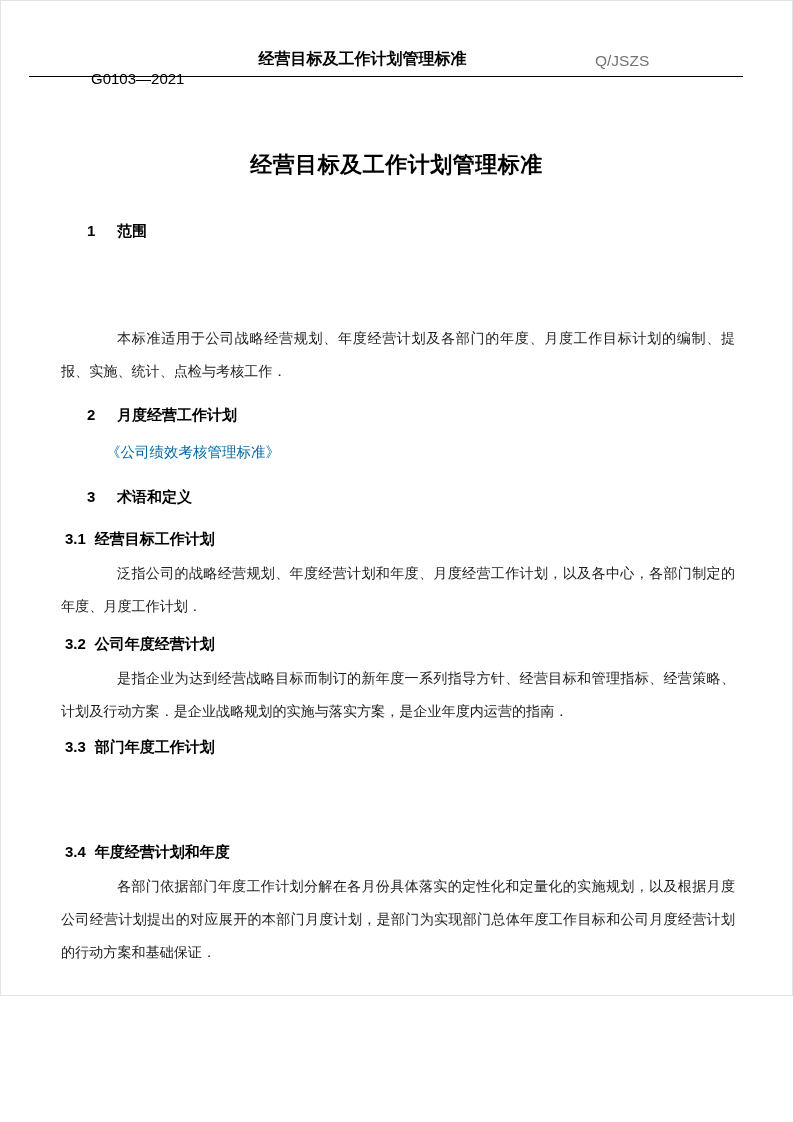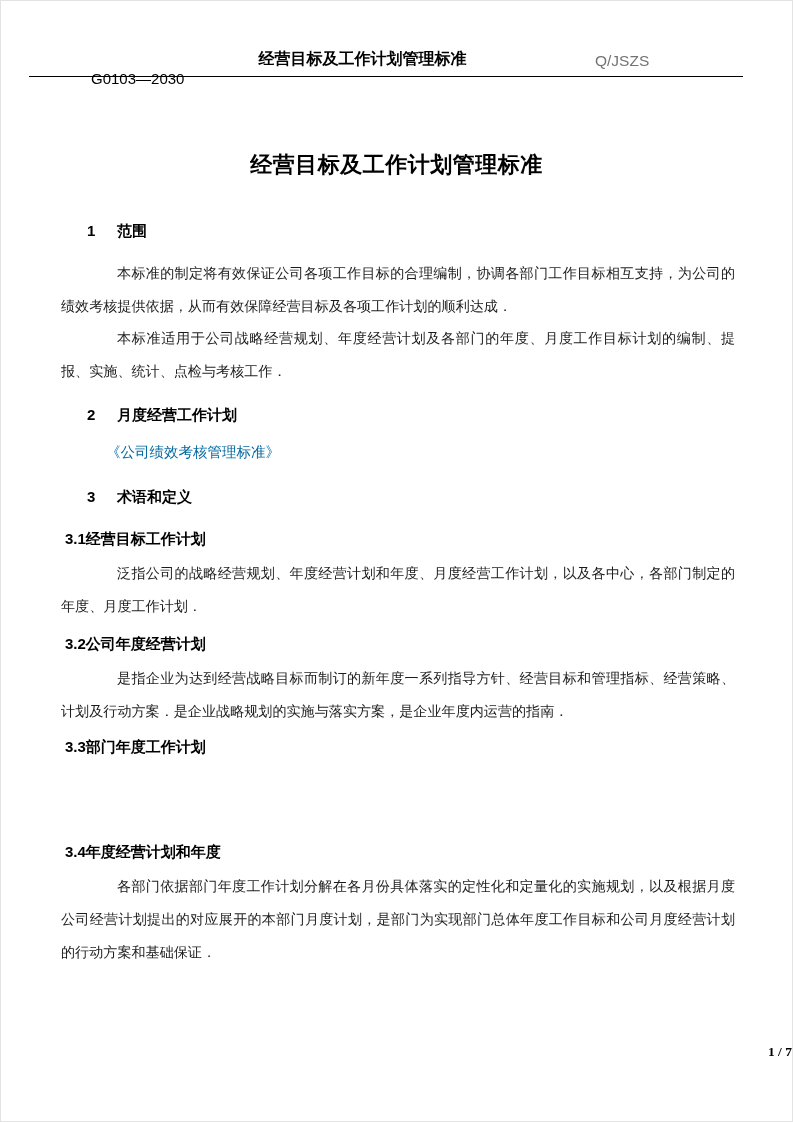--- a/index.html
+++ b/index.html
@@ -1,19 +1,19 @@
 <!DOCTYPE html>
 <html lang="zh"><head>
 <meta charset="utf-8">
 <style>
   html, body { margin: 0; padding: 0; background: #ffffff; }
   .page {
     position: relative;
     width: 793px;
-    height: 1122px;
+    height: 996px;
     background: #ffffff;
     box-sizing: border-box;
     border: 1px solid #e3e3e3;
     overflow: hidden;
     font-family: "Liberation Serif", serif;
     color: #1c1c1c;
   }
 
   
   .hdr-title {
@@ -73,21 +73,21 @@
     font-weight: 700;
     font-size: 15px;
     line-height: 19px;
     color: #000;
     white-space: nowrap;
   }
   .sec-h.l1 { left: 86px; }
   .sec-h.l2 { left: 64px; }
   .sec-h .num { display: inline-block; }
   .sec-h.l1 .num { width: 30px; }
-  .sec-h.l2 .num { }
+  .sec-h.l2 .num { margin-right: 9px; }
 
   
   .para {
     position: absolute;
     left: 60px; width: 674px;
     margin: 0;
     font-family: "Liberation Serif", serif;
     font-size: 14.1px;
     line-height: 33px;
     text-align: justify;
@@ -118,27 +118,26 @@
   }
 </style>
 </head>
 <body>
 
 <div class="page">
 
   <div class="hdr-title">经营目标及工作计划管理标准</div>
   <div class="hdr-code">Q/JSZS</div>
   <div class="hdr-rule"></div>
-  <div class="hdr-num">G0103—2030</div>
+  <div class="hdr-num">G0103—2021</div>
 
   <h1 class="doc-title">经营目标及工作计划管理标准</h1>
 
   <h2 class="sec-h l1" style="top:220px"><span class="num">1</span><span>范围</span></h2>
 
-  <p class="para" style="top:256px">本标准的制定将有效保证公司各项工作目标的合理编制，协调各部门工作目标相互支持，为公司的绩效考核提供依据，从而有效保障经营目标及各项工作计划的顺利达成．</p>
   <p class="para" style="top:321px">本标准适用于公司战略经营规划、年度经营计划及各部门的年度、月度工作目标计划的编制、提报、实施、统计、点检与考核工作．</p>
 
   <h2 class="sec-h l1" style="top:404px"><span class="num">2</span><span>月度经营工作计划</span></h2>
 
   <p class="ref-line" style="top:441px">《公司绩效考核管理标准》</p>
 
   <h2 class="sec-h l1" style="top:486px"><span class="num">3</span><span>术语和定义</span></h2>
 
   <h3 class="sec-h l2" style="top:528px"><span class="num">3.1</span><span>经营目标工作计划</span></h3>
   <p class="para" style="top:556px">泛指公司的战略经营规划、年度经营计划和年度、月度经营工作计划，以及各中心，各部门制定的年度、月度工作计划．</p>

